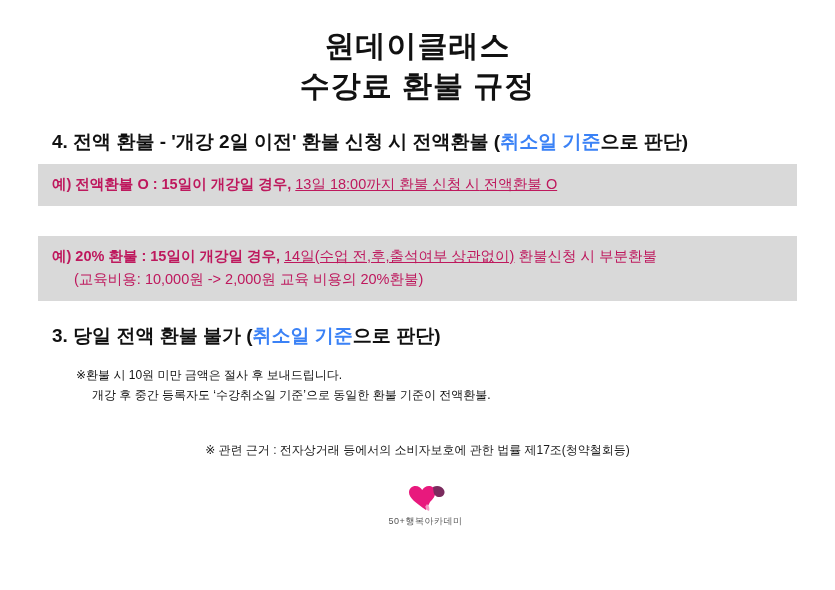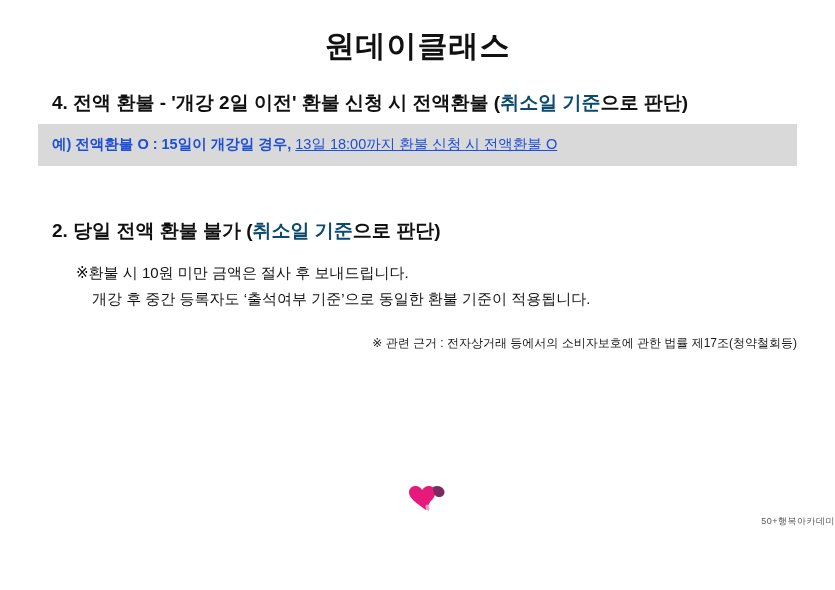--- a/index.html
+++ b/index.html
@@ -39,116 +39,123 @@
   .rule-heading {
     font-size: 19px;
     font-weight: bold;
     color: #111111;
     line-height: 1.35;
     margin-top: 0;
     margin-bottom: 9px;
     padding-left: 14px;
   }
   .rule-heading .accent {
-    color: #0c4a6e;
+    color: #3b82f6;
   }
   .note-box {
     background: #d9d9d9;
     padding: 9px 14px 10px 14px;
     font-size: 14.5px;
     line-height: 1.6;
-    color: #1d4ed8;
+    color: #be185d;
   }
   .note-line {
     white-space: nowrap;
   }
   .note-line .bold {
     font-weight: bold;
   }
   .note-line .uline {
     text-decoration: underline;
   }
   .note-sub {
     padding-left: 22px;
   }
   .gap-lg { height: 30px; }
   .gap-md { height: 22px; }
 
   .rule3-sub {
-    font-size: 15px;
+    font-size: 12px;
     line-height: 1.7;
     color: #111111;
     padding-left: 38px;
     margin-top: 16px;
   }
   .rule3-sub .indent2 {
     display: block;
     padding-left: 16px;
   }
   .legal {
-    margin-top: 24px;
-    text-align: right;
+    margin-top: 36px;
+    text-align: center;
     font-size: 12px;
     color: #1a1a1a;
   }
   .footer {
     position: absolute;
     left: 16px;
     right: 0;
     bottom: 24px;
-    text-align: right;
+    text-align: center;
   }
   .logo-mark {
     display: block;
     margin: 0 auto 2px auto;
     width: 46px;
     height: 30px;
   }
   .logo-text {
     font-size: 9px;
     color: #555555;
     letter-spacing: 0.5px;
   }
 </style>
 </head>
 <body>
 
 <div class="page">
 
   <div class="title-block">
     <div class="title-line">원데이클래스</div>
+    <div class="title-line">수강료 환불 규정</div>
   </div>
 
   <div class="rules">
 
     <div>
       <div class="rule-heading">
         <span>4. 전액 환불 - '개강 2일 이전' 환불 신청 시 전액환불 (</span><span class="accent">취소일 기준</span><span>으로 판단)</span>
       </div>
       <div class="note-box">
         <div class="note-line">
           <span class="bold">예) 전액환불 O : 15일이 개강일 경우, </span><span class="uline">13일 18:00까지 환불 신청 시</span><span class="uline">  전액환불 O</span>
         </div>
       </div>
     </div>
 
     <div class="gap-lg"></div>
 
     <div>
+      <div class="note-box">
+        <div class="note-line">
+          <span class="bold">예)  20% 환불 : 15일이 개강일 경우, </span><span class="uline">14일(수업 전,후,출석여부 상관없이)</span><span> 환불신청 시 부분환불</span>
+        </div>
+        <div class="note-line note-sub">(교육비용: 10,000원 -&gt; 2,000원 교육 비용의 20%환불)</div>
+      </div>
     </div>
 
     <div class="gap-md"></div>
 
     <div>
       <div class="rule-heading">
-        <span>2. 당일 전액 환불 불가 (</span><span class="accent">취소일 기준</span><span>으로 판단)</span>
+        <span>3. 당일 전액 환불 불가 (</span><span class="accent">취소일 기준</span><span>으로 판단)</span>
       </div>
       <div class="rule3-sub">
         <span>※환불 시 10원 미만 금액은 절사 후 보내드립니다.</span>
-        <span class="indent2">개강 후 중간 등록자도 ‘출석여부 기준’으로 동일한 환불 기준이 적용됩니다.</span>
+        <span class="indent2">개강 후 중간 등록자도 ‘수강취소일 기준’으로 동일한 환불 기준이 전액환불.</span>
       </div>
     </div>
 
     <div class="legal">※ 관련 근거 : 전자상거래 등에서의 소비자보호에 관한 법률 제17조(청약철회등)</div>
 
   </div>
 
   <div class="footer">
     <svg class="logo-mark" viewBox="0 0 46 30">
       <path d="M23 27 C13 20 6 15 6 9.5 C6 5.5 9 3 12.5 3 C15.6 3 18 4.8 19.2 7 C20.4 4.8 22.8 3 25.9 3 C29.4 3 32.4 5.5 32.4 9.5 C32.4 13 30 16 27 19" fill="#e8197d"></path>

